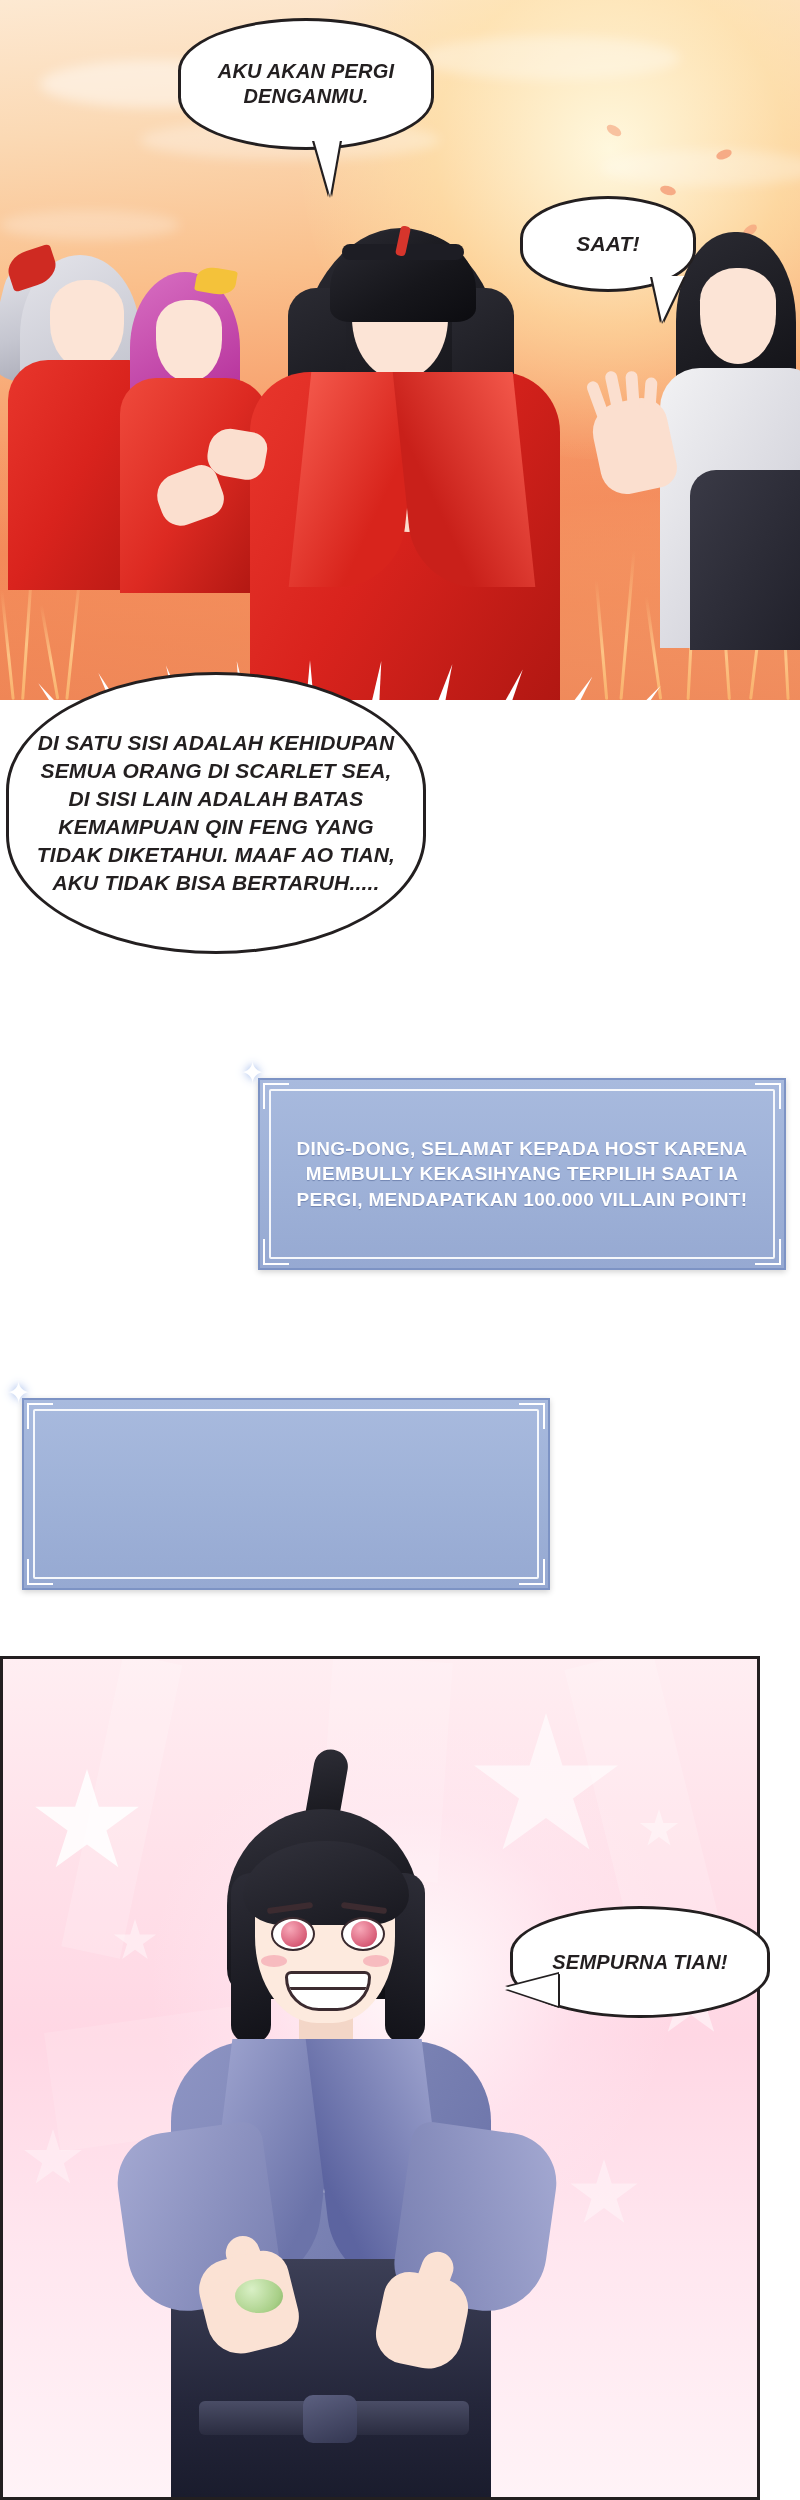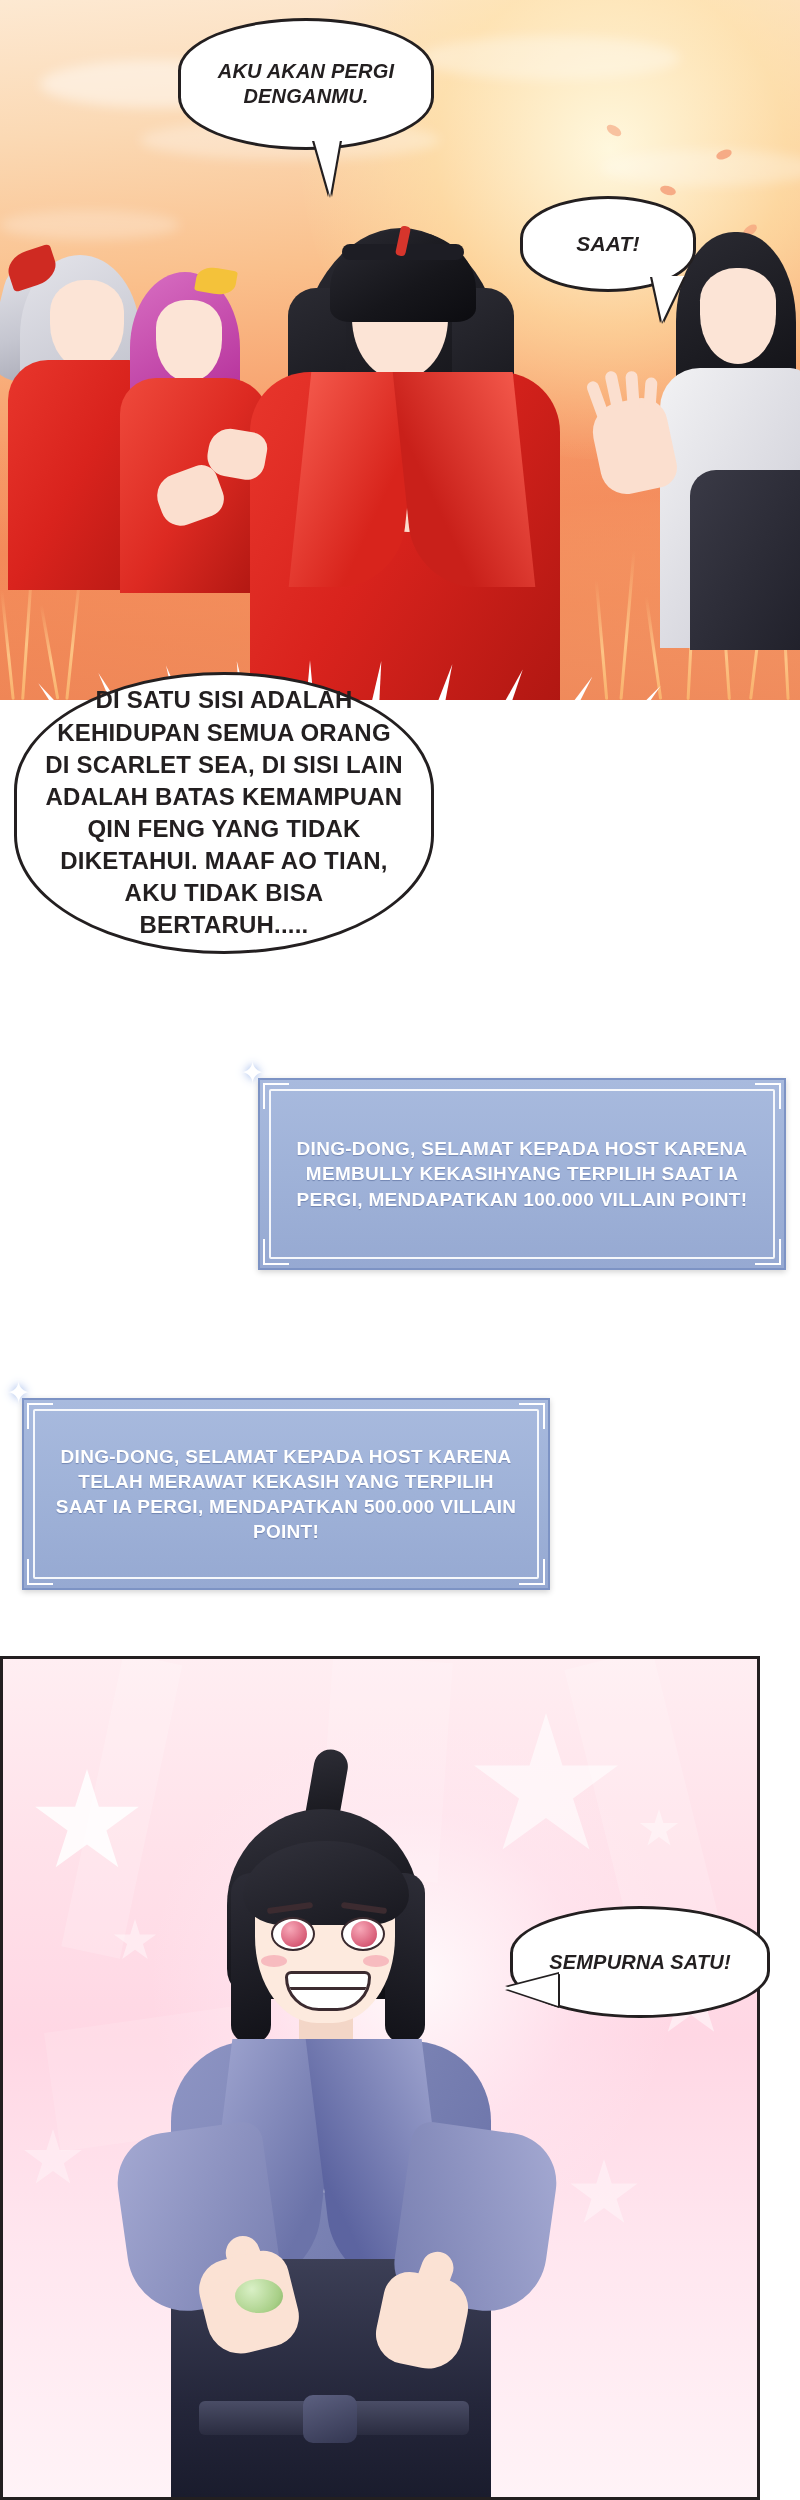--- a/index.html
+++ b/index.html
@@ -190,22 +190,22 @@
   .b2-tail {
     position: absolute; left: 652px; top: 276px; z-index: 31;
     width: 0; height: 0;
     border-left: 10px solid transparent;
     border-right: 22px solid transparent;
     border-top: 46px solid #ffffff;
     filter: drop-shadow(2px 1px 0 #231f20) drop-shadow(-2px 1px 0 #231f20);
   }
 
   .b3 {
-    left: 14px; top: 672px; width: 420px; height: 282px;
-    font-size: 24px; 
+    left: 6px; top: 672px; width: 420px; height: 282px;
+    font-size: 21px; font-style: italic;
     border-radius: 50% / 42%;
     z-index: 32;
   }
   .b3 .btext { padding: 0 26px; line-height: 1.34; }
 
   
   .sysbox {
     position: absolute;
     background: linear-gradient(180deg, #a8bade 0%, #9fb2d8 50%, #96a9d2 100%);
     border: 2px solid #7d93c4;
@@ -512,21 +512,20 @@
     <div class="stext">DING-DONG, SELAMAT KEPADA HOST KARENA MEMBULLY KEKASIHYANG TERPILIH SAAT IA PERGI, MENDAPATKAN 100.000 VILLAIN POINT!</div>
   </div>
 
   <div class="spark" style="left:6px; top:1378px;">✦</div>
   <div class="sysbox sys2">
     <div class="inner"></div>
     <div class="corner tl"></div>
     <div class="corner tr"></div>
     <div class="corner bl"></div>
     <div class="corner br"></div>
-    <div class="stext">DING-DONG, SELAMAT KEPADA HOST KARENA TELAH MERAWAT KEKASIH YANG TERPILIH SAAT IA PERGI, MENDAPATKAN 500.000 VILLAIN POINT!</div>
   </div>
 
   <div class="p2-gap"></div>
 
   <div class="panel2">
     <div class="p2-glow"></div>
 
     <div class="p2-ray" style="left:120px; top:0;   width:60px;  height:300px; transform:rotate(12deg);  opacity:.35;"></div>
     <div class="p2-ray" style="left:560px; top:0;   width:90px;  height:360px; transform:rotate(-14deg); opacity:.35;"></div>
     <div class="p2-ray" style="left:330px; top:0;   width:120px; height:220px; transform:rotate(4deg);   opacity:.3;"></div>
@@ -572,16 +571,16 @@
     <div class="boy-thumb2"></div>
     <div class="boy-handR"></div>
     <div class="boy-belt"></div>
     <div class="boy-beltknot"></div>
   </div>
 
   <div class="p2-right-strip"></div>
 
   <div class="b4-tail"></div>
   <div class="bubble b4">
-    <div class="btext">SEMPURNA SATU!</div>
+    <div class="btext">SEMPURNA TIAN!</div>
   </div>
 
 </div>
 
 </body></html>

